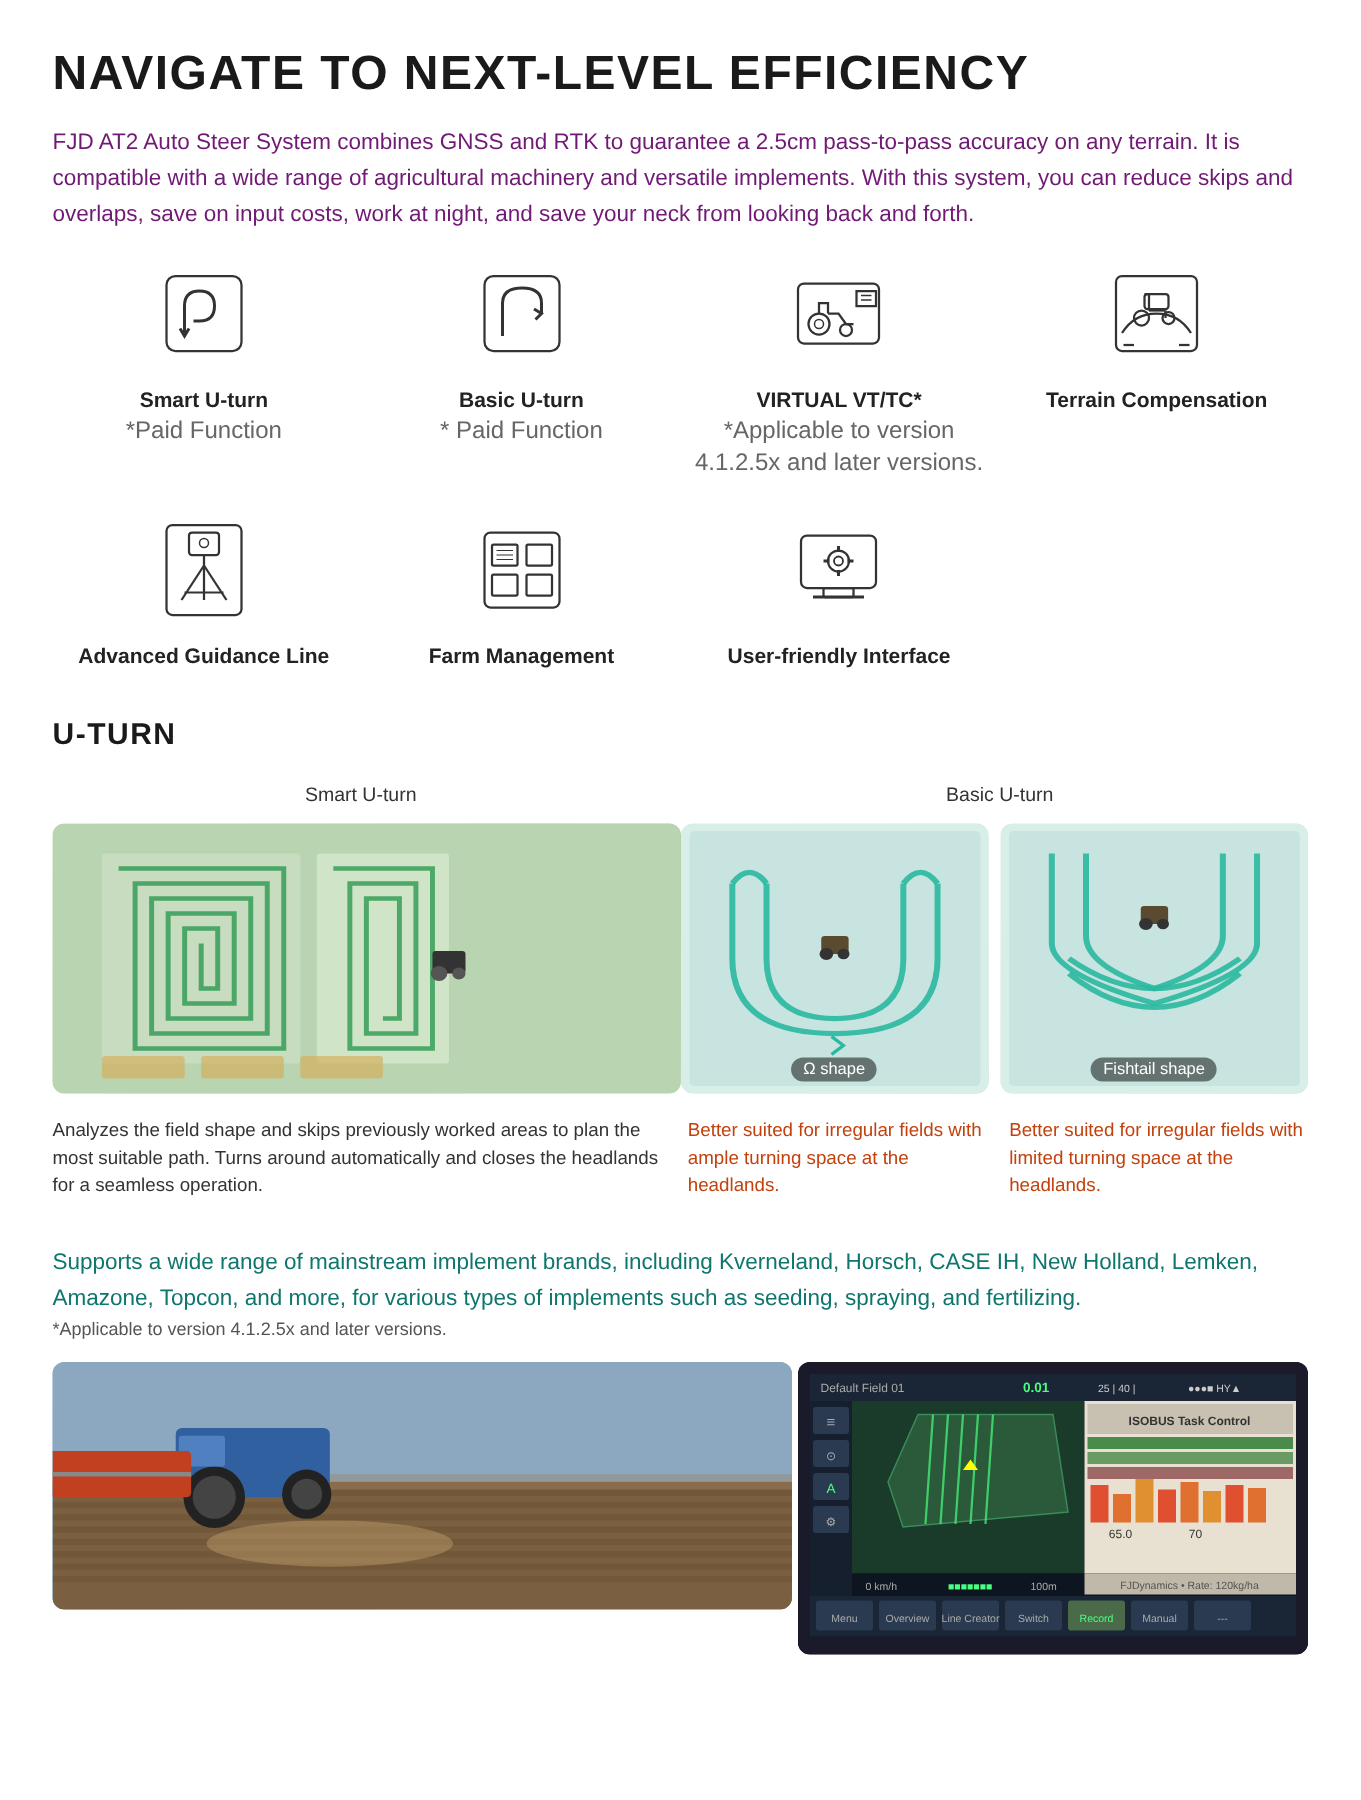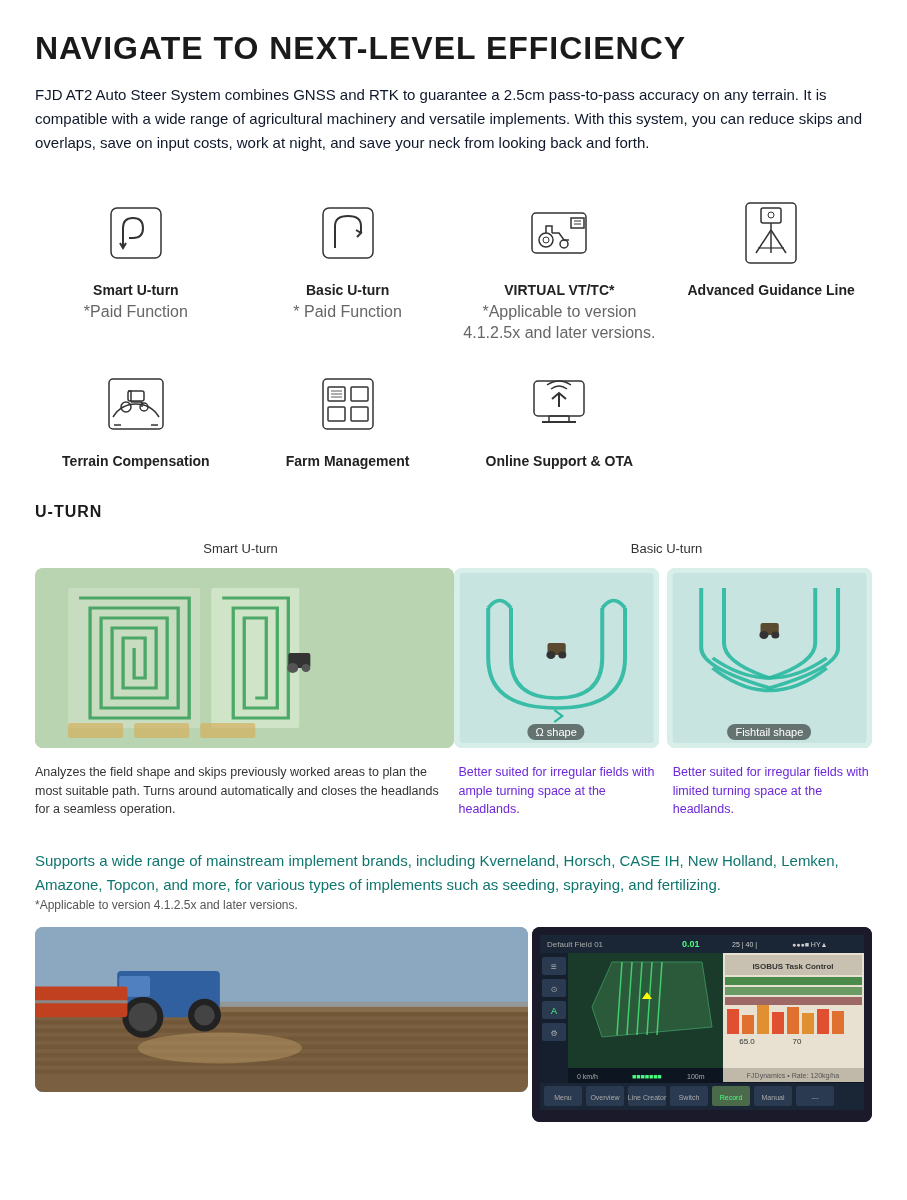--- a/index.html
+++ b/index.html
@@ -18,22 +18,22 @@
     .main-title {
       font-size: 32px;
       font-weight: 900;
       letter-spacing: 1px;
       margin-bottom: 16px;
       text-transform: uppercase;
     }
     .intro-text {
       font-size: 15px;
       line-height: 1.6;
-      color: #0f172a;
-      margin-bottom: 38px;
+      color: #701a75;
+      margin-bottom: 14px;
     }
     
     .features-grid {
       display: grid;
       grid-template-columns: repeat(4, 1fr);
       gap: 20px 10px;
       margin-bottom: 30px;
     }
     .feature-item {
       display: flex;
@@ -63,21 +63,21 @@
       line-height: 1.3;
     }
     .feature-sub {
       font-size: 16px;
       color: #666;
       margin-top: 3px;
       line-height: 1.3;
     }
     
     .section-title {
-      font-size: 16px;
+      font-size: 20px;
       font-weight: 900;
       text-transform: uppercase;
       letter-spacing: 1px;
       margin-bottom: 20px;
     }
     
     .uturn-section {
       margin-bottom: 30px;
     }
     .uturn-images-row {
@@ -139,21 +139,21 @@
       line-height: 1.5;
     }
     .uturn-desc-basic {
       flex: 1;
       display: flex;
       gap: 15px;
     }
     .uturn-desc-basic-item {
       flex: 1;
       font-size: 12.5px;
-      color: #6d28d9;
+      color: #c2410c;
       line-height: 1.5;
     }
     
     .isobus-section {
       margin-bottom: 20px;
     }
     .isobus-sub {
       font-size: 15px;
       color: #0f766e;
       line-height: 1.6;
@@ -238,38 +238,20 @@
           <ellipse cx="40" cy="46" rx="4" ry="4" stroke="#333" stroke-width="1.5"></ellipse>
           <path d="M28 35 L35 35 L40 42 L45 42" stroke="#333" stroke-width="1.5"></path>
           <path d="M28 35 L28 28 L22 28 L22 35" stroke="#333" stroke-width="1.5"></path>
           <path d="M47 20 L60 20 L60 30 L47 30 Z" stroke="#333" stroke-width="1.5" fill="none"></path>
           <line x1="50" y1="23" x2="57" y2="23" stroke="#333" stroke-width="1"></line>
           <line x1="50" y1="26" x2="57" y2="26" stroke="#333" stroke-width="1"></line>
         </svg>
       </div>
       <div class="feature-label">VIRTUAL VT/TC*</div>
       <div class="feature-sub">*Applicable to version 4.1.2.5x and later versions.</div>
-    </div>
-
-    <div class="feature-item">
-      <div class="feature-icon">
-        <svg viewBox="0 0 70 70">
-          <rect x="10" y="5" width="50" height="60" rx="4" stroke="#333" stroke-width="1.5" fill="none"></rect>
-
-          <rect x="25" y="10" width="20" height="15" rx="2" stroke="#333" stroke-width="1.5" fill="none"></rect>
-          <line x1="35" y1="25" x2="35" y2="32" stroke="#333" stroke-width="1.5"></line>
-          <line x1="35" y1="32" x2="20" y2="55" stroke="#333" stroke-width="1.5"></line>
-          <line x1="35" y1="32" x2="50" y2="55" stroke="#333" stroke-width="1.5"></line>
-          <line x1="35" y1="32" x2="35" y2="55" stroke="#333" stroke-width="1.5"></line>
-          <line x1="22" y1="50" x2="48" y2="50" stroke="#333" stroke-width="1.2"></line>
-          <circle cx="35" cy="17" r="3" stroke="#333" stroke-width="1"></circle>
-        </svg>
-      </div>
-      <div class="feature-label">Advanced Guidance Line</div>
-      <div class="feature-sub"></div>
     </div>
 
     <div class="feature-item">
       <div class="feature-icon">
         <svg viewBox="0 0 70 70">
           <rect x="8" y="10" width="54" height="50" rx="4" stroke="#333" stroke-width="1.5" fill="none"></rect>
 
           <path d="M12 48 Q20 35 35 35 Q50 35 58 48" stroke="#333" stroke-width="1.5" fill="none"></path>
           <rect x="27" y="22" width="16" height="10" rx="2" stroke="#333" stroke-width="1.5" fill="none"></rect>
           <ellipse cx="25" cy="38" rx="5" ry="5" stroke="#333" stroke-width="1.5"></ellipse>
@@ -281,54 +263,73 @@
           <path d="M50 56 L57 56" stroke="#333" stroke-width="1.5"></path>
         </svg>
       </div>
       <div class="feature-label">Terrain Compensation</div>
       <div class="feature-sub"></div>
     </div>
 
     <div class="feature-item">
       <div class="feature-icon">
         <svg viewBox="0 0 70 70">
+          <rect x="10" y="5" width="50" height="60" rx="4" stroke="#333" stroke-width="1.5" fill="none"></rect>
+
+          <rect x="25" y="10" width="20" height="15" rx="2" stroke="#333" stroke-width="1.5" fill="none"></rect>
+          <line x1="35" y1="25" x2="35" y2="32" stroke="#333" stroke-width="1.5"></line>
+          <line x1="35" y1="32" x2="20" y2="55" stroke="#333" stroke-width="1.5"></line>
+          <line x1="35" y1="32" x2="50" y2="55" stroke="#333" stroke-width="1.5"></line>
+          <line x1="35" y1="32" x2="35" y2="55" stroke="#333" stroke-width="1.5"></line>
+          <line x1="22" y1="50" x2="48" y2="50" stroke="#333" stroke-width="1.2"></line>
+          <circle cx="35" cy="17" r="3" stroke="#333" stroke-width="1"></circle>
+        </svg>
+      </div>
+      <div class="feature-label">Advanced Guidance Line</div>
+      <div class="feature-sub"></div>
+    </div>
+
+    <div class="feature-item">
+      <div class="feature-icon">
+        <svg viewBox="0 0 70 70">
           <rect x="10" y="10" width="50" height="50" rx="4" stroke="#333" stroke-width="1.5" fill="none"></rect>
 
           <rect x="15" y="18" width="17" height="14" rx="1" stroke="#333" stroke-width="1.5" fill="none"></rect>
           <rect x="38" y="18" width="17" height="14" rx="1" stroke="#333" stroke-width="1.5" fill="none"></rect>
           <rect x="15" y="38" width="17" height="14" rx="1" stroke="#333" stroke-width="1.5" fill="none"></rect>
           <rect x="38" y="38" width="17" height="14" rx="1" stroke="#333" stroke-width="1.5" fill="none"></rect>
 
           <line x1="18" y1="22" x2="29" y2="22" stroke="#333" stroke-width="0.8"></line>
           <line x1="18" y1="25" x2="29" y2="25" stroke="#333" stroke-width="0.8"></line>
           <line x1="18" y1="28" x2="29" y2="28" stroke="#333" stroke-width="0.8"></line>
         </svg>
       </div>
       <div class="feature-label">Farm Management</div>
       <div class="feature-sub"></div>
     </div>
 
-
     <div class="feature-item">
       <div class="feature-icon">
         <svg viewBox="0 0 70 70">
           <rect x="10" y="12" width="50" height="35" rx="4" stroke="#333" stroke-width="1.5" fill="none"></rect>
           <rect x="25" y="47" width="20" height="6" rx="1" stroke="#333" stroke-width="1.5" fill="none"></rect>
           <line x1="18" y1="53" x2="52" y2="53" stroke="#333" stroke-width="2"></line>
 
-          <polyline points="35,38 35,24" stroke="#333" stroke-width="2"></polyline>
-          <polyline points="28,30 35,24 42,30" stroke="#333" stroke-width="2" fill="none"></polyline>
-
-          <path d="M27 20 Q35 14 43 20" stroke="#333" stroke-width="1.5" fill="none"></path>
-          <path d="M23 16 Q35 8 47 16" stroke="#333" stroke-width="1.5" fill="none"></path>
-        </svg>
-      </div>
-      <div class="feature-label">Online Support &amp; OTA</div>
+          <circle cx="35" cy="29" r="7" stroke="#333" stroke-width="1.5"></circle>
+          <circle cx="35" cy="29" r="3" stroke="#333" stroke-width="1.2"></circle>
+          <line x1="35" y1="19" x2="35" y2="23" stroke="#333" stroke-width="2"></line>
+          <line x1="35" y1="35" x2="35" y2="39" stroke="#333" stroke-width="2"></line>
+          <line x1="25" y1="29" x2="29" y2="29" stroke="#333" stroke-width="2"></line>
+          <line x1="41" y1="29" x2="45" y2="29" stroke="#333" stroke-width="2"></line>
+        </svg>
+      </div>
+      <div class="feature-label">User-friendly Interface</div>
       <div class="feature-sub"></div>
     </div>
+
 
   </div>
 
   <div class="uturn-section">
     <h2 class="section-title">U-TURN</h2>
 
     <div style="display:flex; gap:15px; margin-bottom:4px;">
       <div style="flex:1; text-align:center;">
         <div class="uturn-label">Smart U-turn</div>
       </div>

